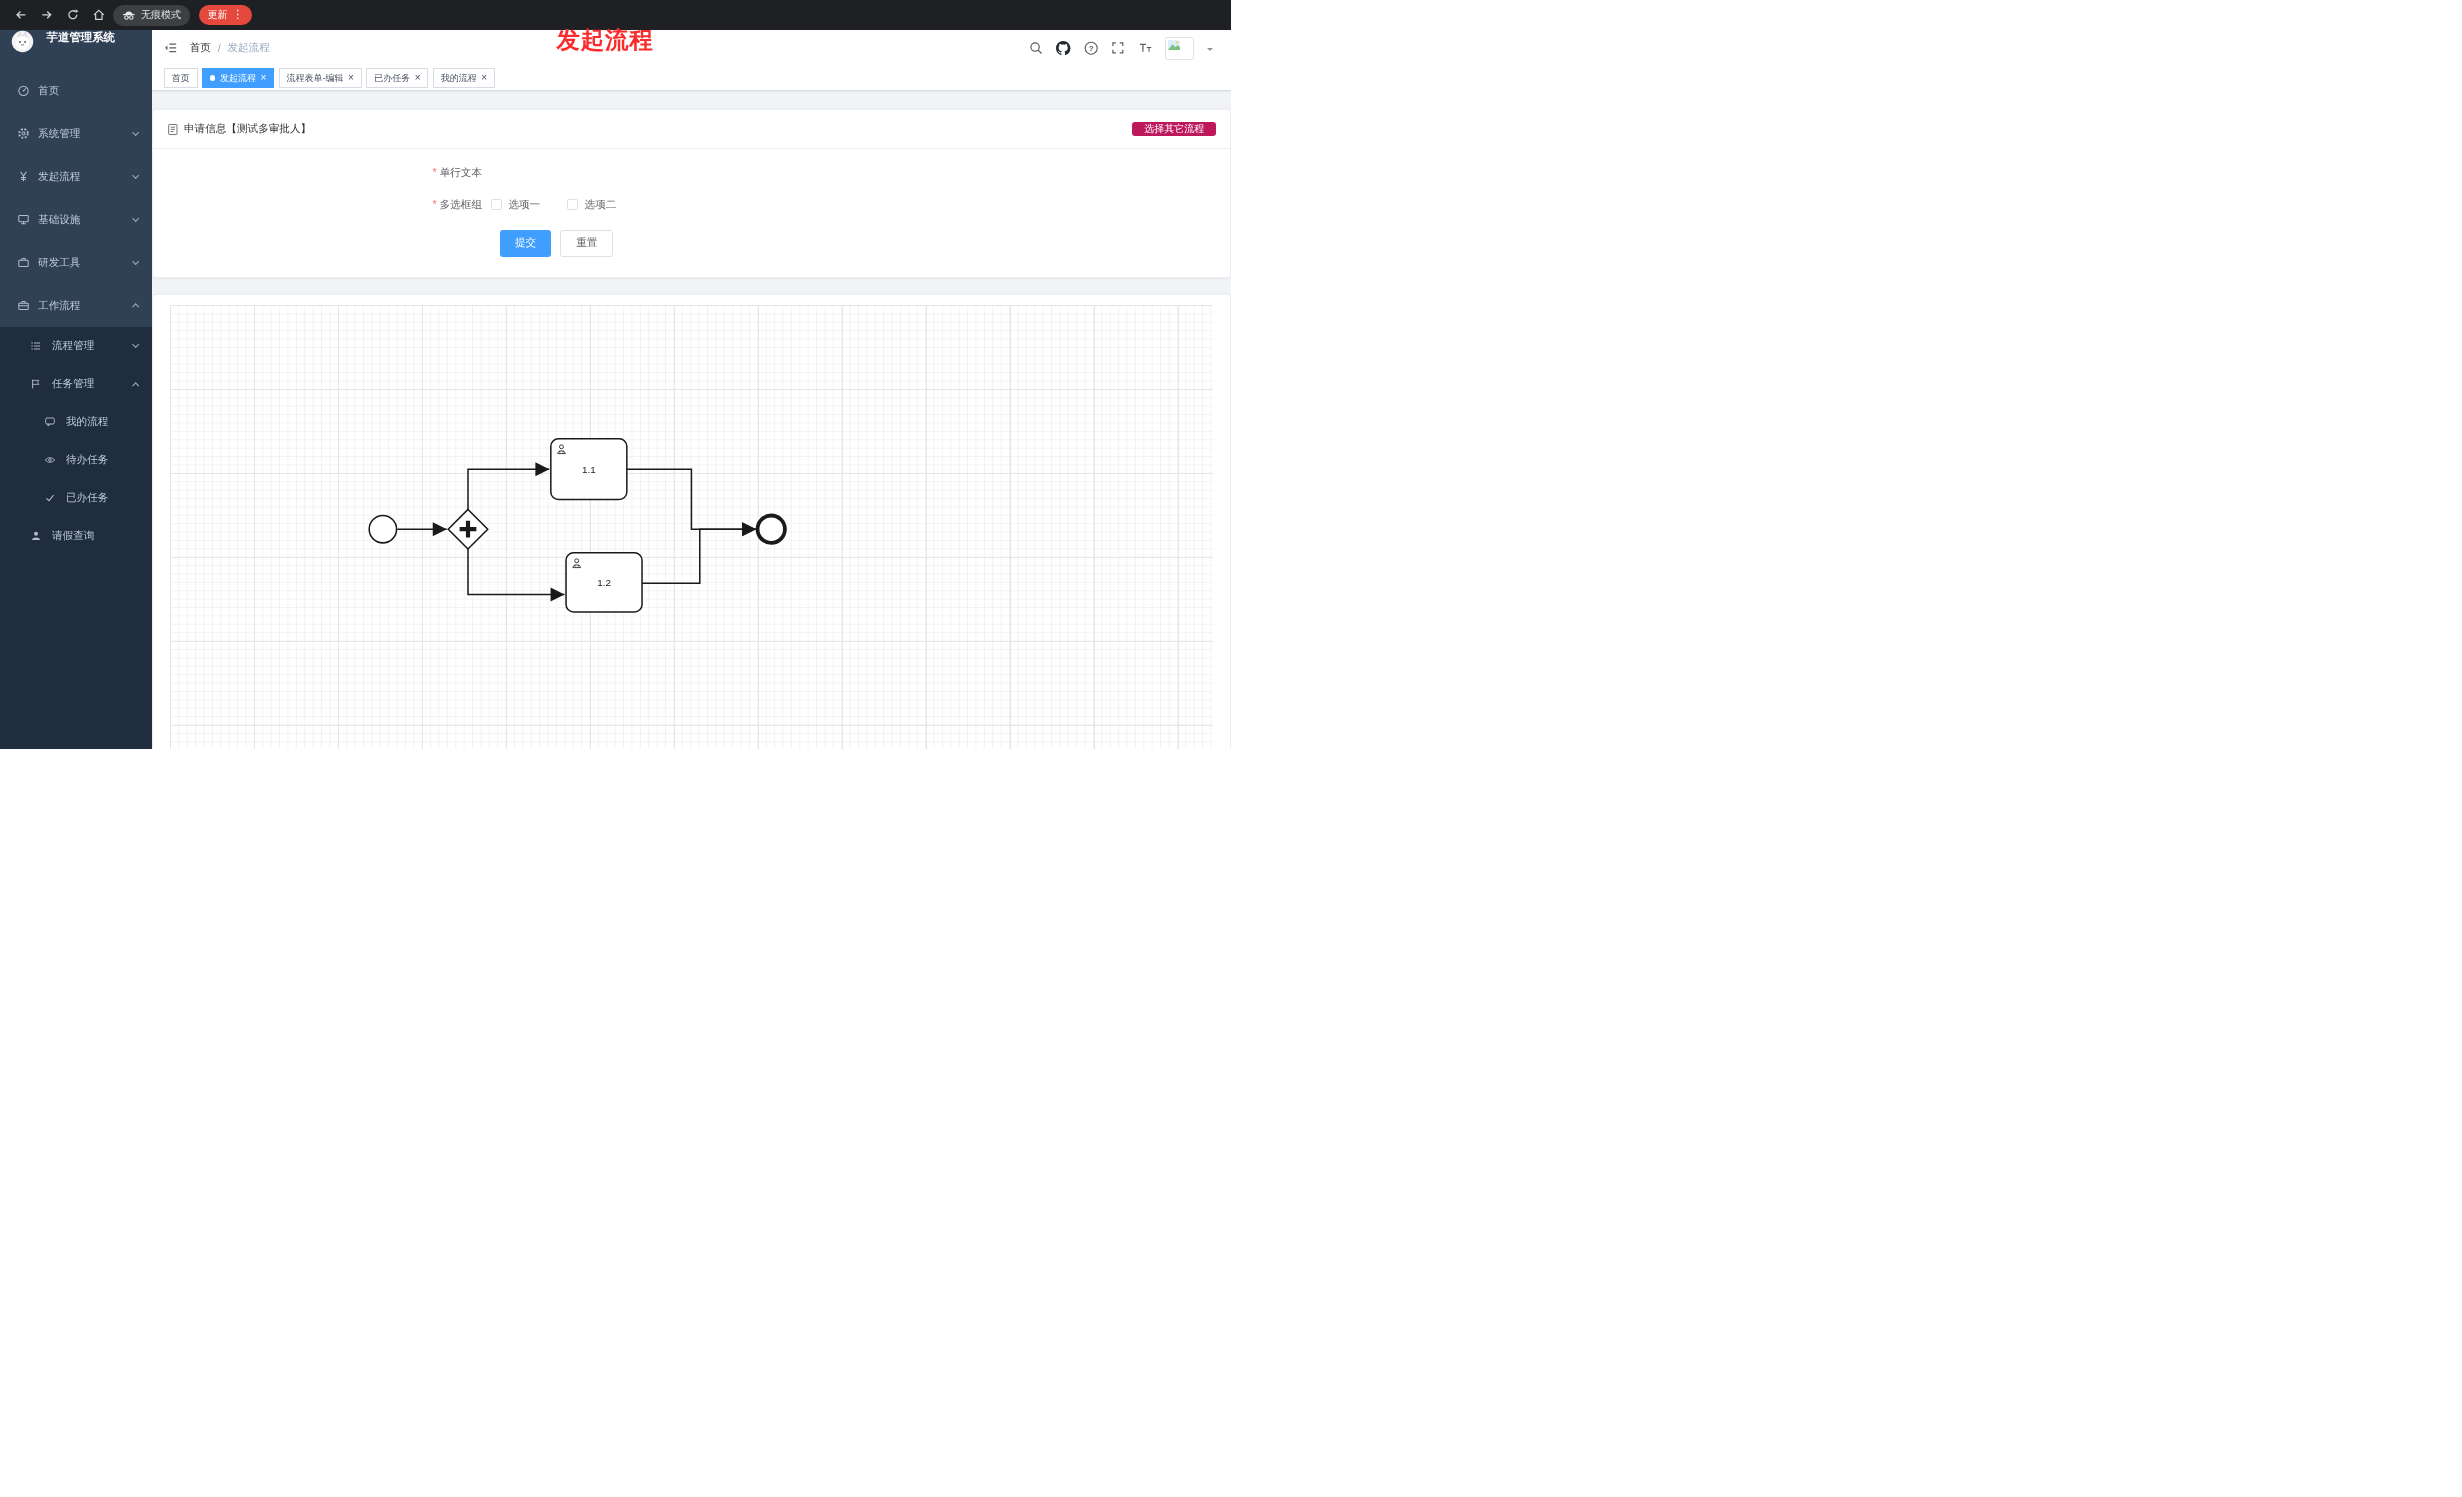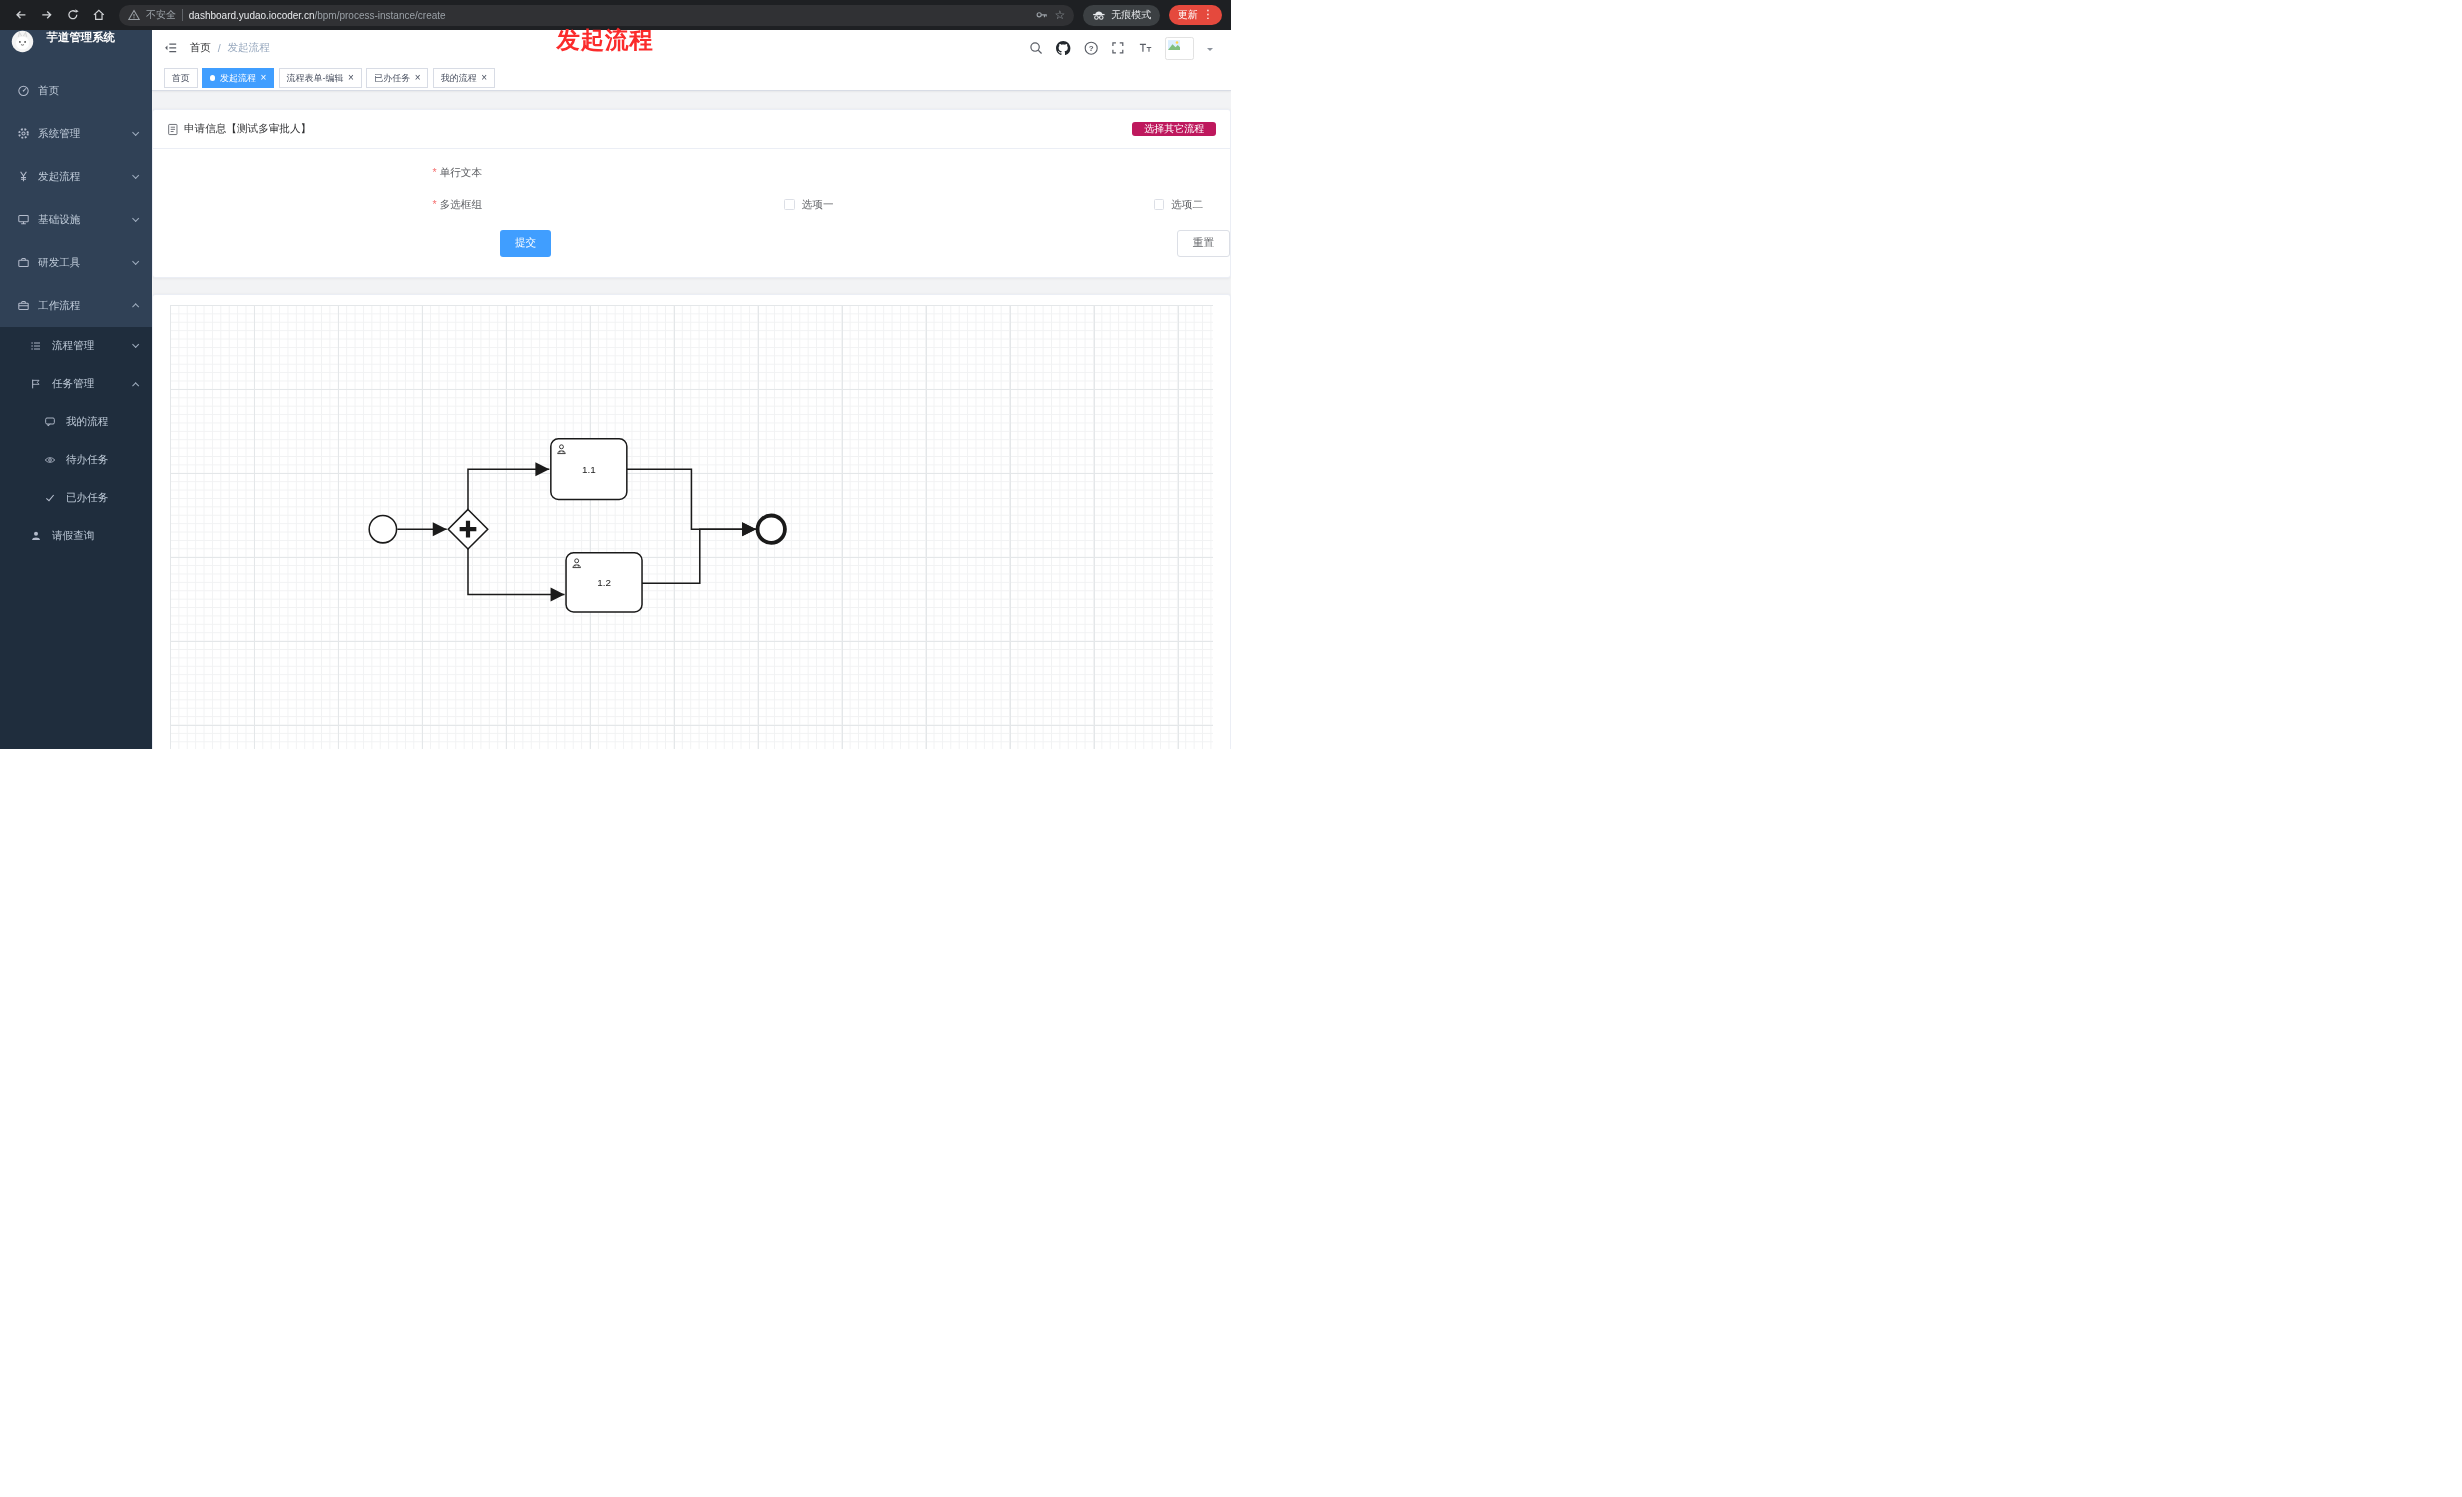--- a/index.html
+++ b/index.html
@@ -48,21 +48,21 @@
   .tab-dot { width:5.3px; height:5.3px; border-radius:50%; background:#fff; }
   .tab-close { font-size:10px; line-height:1; cursor:pointer; }
 
   .content { padding:18px 0 0; flex:1; overflow:hidden; }
   .card { background:#fff; border:0.8px solid #ebeef5; border-radius:3px; box-shadow:0 0.8px 3px rgba(0,0,0,.05); }
   .card-header { display:flex; align-items:center; padding:0 13.7px; height:39px; border-bottom:0.8px solid #ebeef5; font-size:10.6px; color:#303133; gap:5.3px; }
   .card-header.slim { height:33px; }
   .btn-select { background:#be185d; color:#fff; border:none; border-radius:3px; height:14px; padding:0 12px; font-size:10px; margin-left:auto; cursor:pointer; font-family:inherit; }
 
   .form-body { padding:16.7px 0 20px; }
-  .form-row { display:flex; align-items:center; margin-bottom:18px;justify-content:space-between; }
+  .form-row { display:flex; align-items:center; margin-bottom:18px; }
   .form-label { width:338px; text-align:right; padding-right:9px; font-size:10.6px; color:#606266; flex-shrink:0; }
   .required { color:#f56c6c; margin-right:3px; }
   .form-input { width:600px; height:27px; border:0.8px solid #dcdfe6; border-radius:3px; padding:0 11.4px; font-size:10.6px; color:#606266; outline:none; font-family:inherit; }
   .form-input::placeholder { color:#c0c4cc; }
   .checkbox-group { display:inline-flex; align-items:center; gap:6.8px; margin-right:27px; cursor:pointer; }
   .checkbox-box { width:10.6px; height:10.6px; border:0.8px solid #dcdfe6; border-radius:1.5px; background:#fff; flex-shrink:0; }
   .checkbox-label { font-size:10.6px; color:#606266; }
   .btn-row { display:flex; gap:9px; margin-left:347px; margin-bottom:0; }
   .btn-primary { background:#409eff; color:#fff; border:none; border-radius:3px; padding:0 15px; height:27px; font-size:10.6px; cursor:pointer; font-family:inherit; }
   .btn-default { background:#fff; color:#606266; border:0.8px solid #dcdfe6; border-radius:3px; padding:0 15px; height:27px; font-size:10.6px; cursor:pointer; font-family:inherit; }
@@ -99,35 +99,20 @@
         <path d="M14.2 9 A5.2 5.2 0 1 1 12.6 5.1" stroke="#cfd1d4" stroke-width="1.7" fill="none"></path>
         <polygon points="12.2,1.6 12.8,6.2 16.6,4.4" fill="#cfd1d4"></polygon>
       </svg>
   </span>
   <span class="nav-btn">
     <svg width="13.7" height="13.7" viewBox="0 0 18 18">
         <path d="M2.5 9 L9 3 L15.5 9 M4.8 7.8 V15 H13.2 V7.8" stroke="#cfd1d4" stroke-width="1.6" fill="none"></path>
       </svg>
   </span>
 
-  <div class="omnibox">
-    <svg width="12" height="12" viewBox="0 0 16 16">
-        <path d="M8 2 L15 14 H1 Z" stroke="#9aa0a6" stroke-width="1.4" fill="none"></path>
-        <path d="M8 6.5 V10" stroke="#9aa0a6" stroke-width="1.4"></path>
-        <circle cx="8" cy="11.8" r=".9" fill="#9aa0a6"></circle>
-      </svg>
-    <span class="sec-label">不安全</span>
-    <span class="omni-div"></span>
-    <span class="url"><span>dashboard.yudao.iocoder.cn</span><span class="path">/bpm/process-instance/create</span></span>
-    <svg width="13.7" height="13.7" viewBox="0 0 18 18" class="hicon">
-        <circle cx="5.5" cy="9" r="2.7" stroke="#9aa0a6" stroke-width="1.5" fill="none"></circle>
-        <path d="M8.2 9 H15.5 M12.4 9 V12 M14.7 9 V11.2" stroke="#9aa0a6" stroke-width="1.5" fill="none"></path>
-      </svg>
-    <span class="star">☆</span>
-  </div>
 
   <div class="incog">
     <svg width="13.7" height="13.7" viewBox="0 0 18 18">
         <path d="M4.5 8 C4.5 3.5,13.5 3.5,13.5 8 Z" fill="#e8eaed"></path>
         <path d="M1.5 8.6 H16.5" stroke="#e8eaed" stroke-width="1.6"></path>
         <circle cx="5.8" cy="12.4" r="2.3" stroke="#e8eaed" stroke-width="1.4" fill="none"></circle>
         <circle cx="12.2" cy="12.4" r="2.3" stroke="#e8eaed" stroke-width="1.4" fill="none"></circle>
         <path d="M8.1 12.2 H9.9" stroke="#e8eaed" stroke-width="1.2"></path>
       </svg>
     <span>无痕模式</span>

